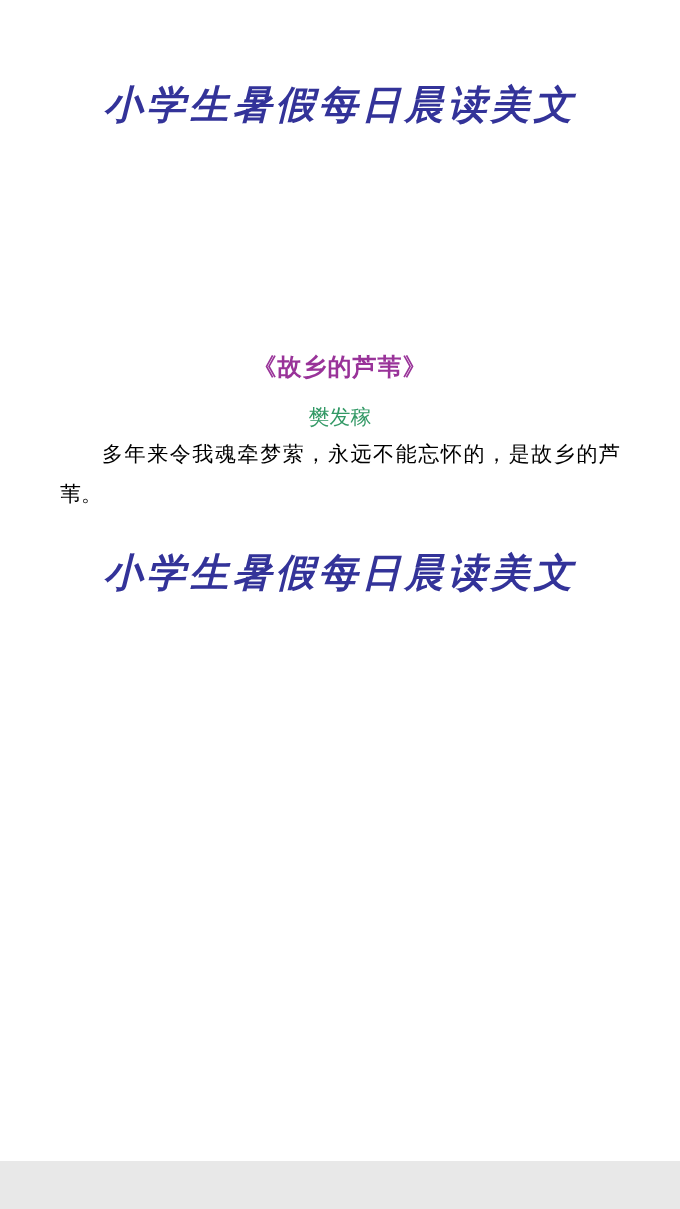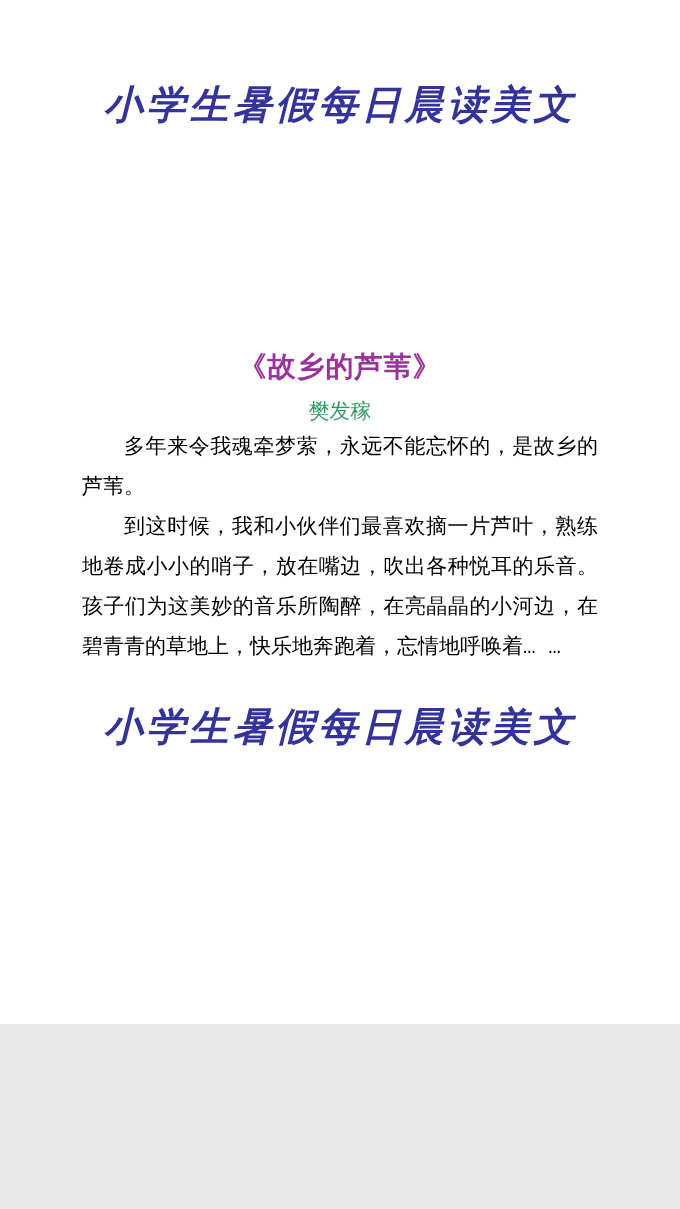--- a/index.html
+++ b/index.html
@@ -3,21 +3,21 @@
 <meta charset="utf-8">
 <style>
   html, body {
     margin: 0;
     padding: 0;
     background: #e8e8e8;
   }
   .page {
     position: relative;
     width: 680px;
-    height: 1024px;
+    height: 1161px;
     margin: 0 auto;
     background: var(--bg-color, #ffffff);
     overflow: hidden;
     box-sizing: border-box;
   }
   .banner {
     text-align: center;
     color: var(--banner-color, #333399);
     font-family: "DejaVu Serif", "Liberation Serif", serif;
     font-weight: bold;
@@ -32,37 +32,37 @@
   }
   .banner-bottom {
     margin-top: 34px;
   }
   .article-title {
     margin-top: 222px;
     text-align: center;
     color: var(--title-color, #993399);
     font-family: "DejaVu Sans", "Liberation Sans", sans-serif;
     font-weight: bold;
-    font-size: 28px;
+    font-size: 24px;
     line-height: 34px;
     letter-spacing: 1px;
   }
   .article-author {
-    margin-top: 14px;
+    margin-top: 20px;
     text-align: center;
     color: var(--author-color, #339966);
     font-family: "DejaVu Sans", "Liberation Sans", sans-serif;
     font-size: 21px;
     line-height: 26px;
   }
   .article-body {
     margin-top: 4px;
-    padding: 0 82px;
+    padding: 0 60px;
     color: var(--body-color, #000000);
-    font-family: Liberation Mono, monospace;
+    font-family: Liberation Serif, serif;
     font-size: 21px;
     line-height: 40px;
     text-align: justify;
   }
   .article-body p {
     margin: 0;
     padding: 0;
     text-indent: 2em;
   }
 </style>
@@ -72,18 +72,17 @@
 <div class="page">
 
   <div class="banner banner-top">小学生暑假每日晨读美文</div>
 
   <div class="article-title">《故乡的芦苇》</div>
 
   <div class="article-author">樊发稼</div>
 
   <div class="article-body">
     <p>多年来令我魂牵梦萦，永远不能忘怀的，是故乡的芦苇。</p>
-    <p>到这时候，我和小伙伴们最喜欢摘一片芦叶，熟练地卷成小小的哨子，放在嘴边，吹出各种悦耳的乐音。孩子们为这美妙的音乐所陶醉，在亮晶晶的小河边，在碧青青的草地上，快乐地奔跑着，忘情地呼唤着… …</p>
   </div>
 
   <div class="banner banner-bottom">小学生暑假每日晨读美文</div>
 
 </div>
 
 </body></html>

